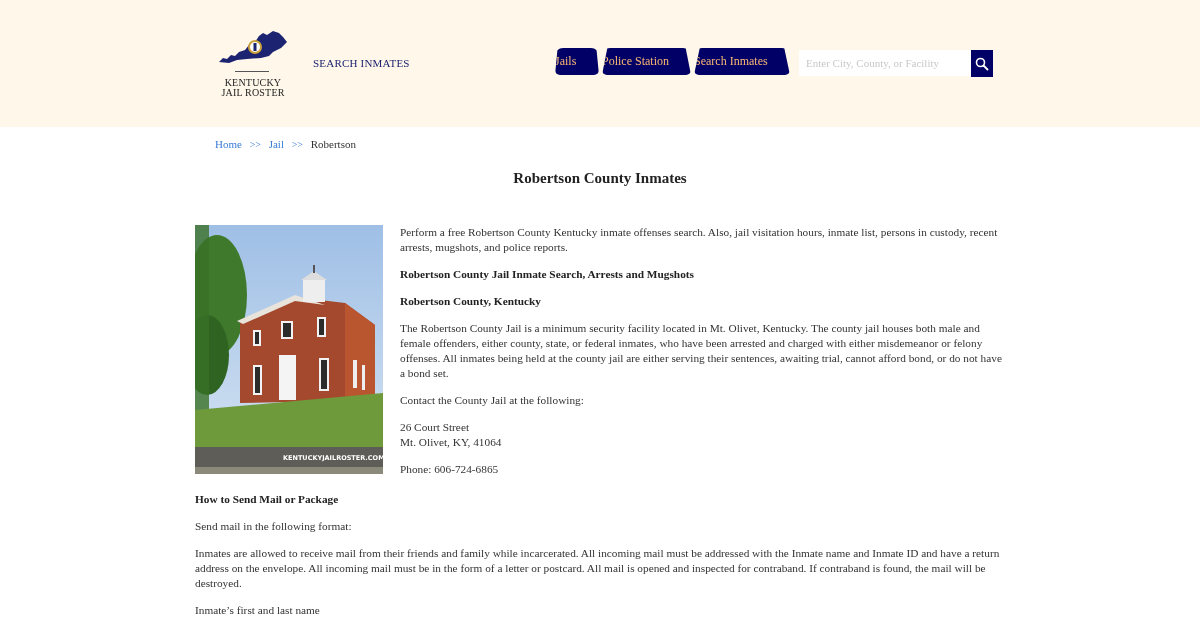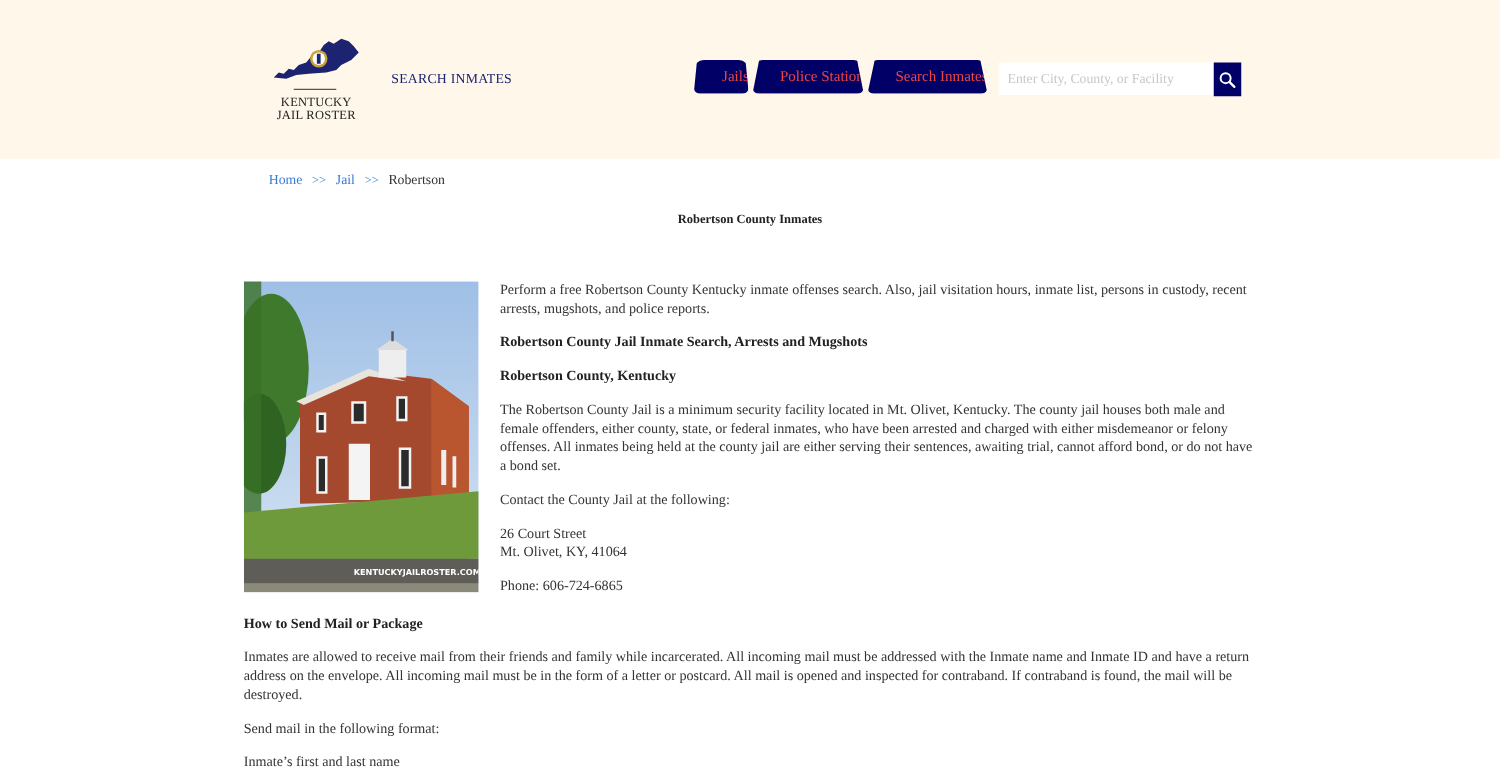--- a/index.html
+++ b/index.html
@@ -7,35 +7,35 @@
   body { font-family: "DejaVu Serif", "Liberation Serif", serif; color: #333; }
 
   .header { position: absolute; left: 0; top: 0; width: 1200px; height: 127px; background: #fff8ea; }
   .logo { position: absolute; left: 215px; top: 28px; width: 76px; height: 74px; }
   .logo svg { position: absolute; left: 2px; top: 0; }
   .logo .divider { position: absolute; left: 20px; top: 43px; width: 34px; height: 1px; background: #555; }
   .logo .logo-text { position: absolute; left: 0; top: 50px; width: 76px; text-align: center; font-size: 10px; line-height: 10px; color: #222; letter-spacing: 0.2px; font-family: "Liberation Serif", serif; }
 
   .header-link { position: absolute; left: 313px; top: 57px; font-size: 11px; color: #1c2370; font-family: "Liberation Serif", serif; letter-spacing: 0.2px; text-decoration: none; }
 
-  .nav-tab { position: absolute; top: 48px; height: 27px; background: #000066; color: #ef4444; font-family: "Liberation Serif", serif; font-size: 12px; line-height: 27px; text-align: right; border-radius: 8px 8px 5px 5px; clip-path: polygon(6% 0, 94% 0, 100% 100%, 0 100%); }
+  .nav-tab { position: absolute; top: 48px; height: 27px; background: #000066; color: #fdba74; font-family: "Liberation Serif", serif; font-size: 12px; line-height: 27px; text-align: left; border-radius: 8px 8px 5px 5px; clip-path: polygon(6% 0, 94% 0, 100% 100%, 0 100%); }
   .nav-tab.t1 { left: 555px; width: 44px; }
   .nav-tab.t2 { left: 602px; width: 89px; }
   .nav-tab.t3 { left: 694px; width: 96px; }
 
   .search-input { position: absolute; left: 799px; top: 50px; width: 172px; height: 26px; background: #fff; border: none; outline: none; font-family: "Liberation Serif", serif; font-size: 11px; color: #333; padding: 0 7px; }
   .search-input::placeholder { color: #c8c8c8; }
   .search-btn { position: absolute; left: 971px; top: 50px; width: 22px; height: 27px; background: #000066; display: flex; align-items: center; justify-content: center; }
 
   .breadcrumb { position: absolute; left: 215px; top: 138px; font-size: 11px; font-family: "Liberation Serif", serif; }
   .breadcrumb a { color: #3a7bd5; text-decoration: none; }
   .breadcrumb .sep { color: #3a7bd5; margin: 0 5px; font-size: 10px; }
   .breadcrumb .current { color: #333; }
 
-  .page-title { position: absolute; left: 0; width: 1200px; top: 170px; text-align: center; font-size: 10px; color: #222; font-family: "Liberation Serif", serif; }
+  .page-title { position: absolute; left: 0; width: 1200px; top: 170px; text-align: center; font-size: 15px; color: #222; font-family: "Liberation Serif", serif; }
 
   .photo { position: absolute; left: 195px; top: 225px; width: 188px; height: 249px; overflow: hidden; }
 
   .content { position: absolute; left: 400px; top: 225px; width: 608px; font-family: "Liberation Serif", serif; font-size: 11.3px; line-height: 15px; color: #333; }
   .content p { margin-bottom: 12px; }
   .content .bold { font-weight: bold; color: #222; }
 
   .lower { position: absolute; left: 195px; top: 492px; width: 813px; font-family: "Liberation Serif", serif; font-size: 11.3px; line-height: 15px; color: #333; }
   .lower p { margin-bottom: 12px; }
   .lower .bold { font-weight: bold; color: #222; }
@@ -133,16 +133,16 @@
   <p>Contact the County Jail at the following:</p>
   <p>
     <span>26 Court Street</span><br>
     <span>Mt. Olivet, KY, 41064</span>
   </p>
   <p>Phone: 606-724-6865</p>
 </div>
 
 <div class="lower">
   <p class="bold">How to Send Mail or Package</p>
+  <p>Send mail in the following format:</p>
   <p>Inmates are allowed to receive mail from their friends and family while incarcerated. All incoming mail must be addressed with the Inmate name and Inmate ID and have a return address on the envelope. All incoming mail must be in the form of a letter or postcard. All mail is opened and inspected for contraband. If contraband is found, the mail will be destroyed.</p>
-  <p>Send mail in the following format:</p>
   <p>Inmate’s first and last name</p>
 </div>
 
 </body></html>

